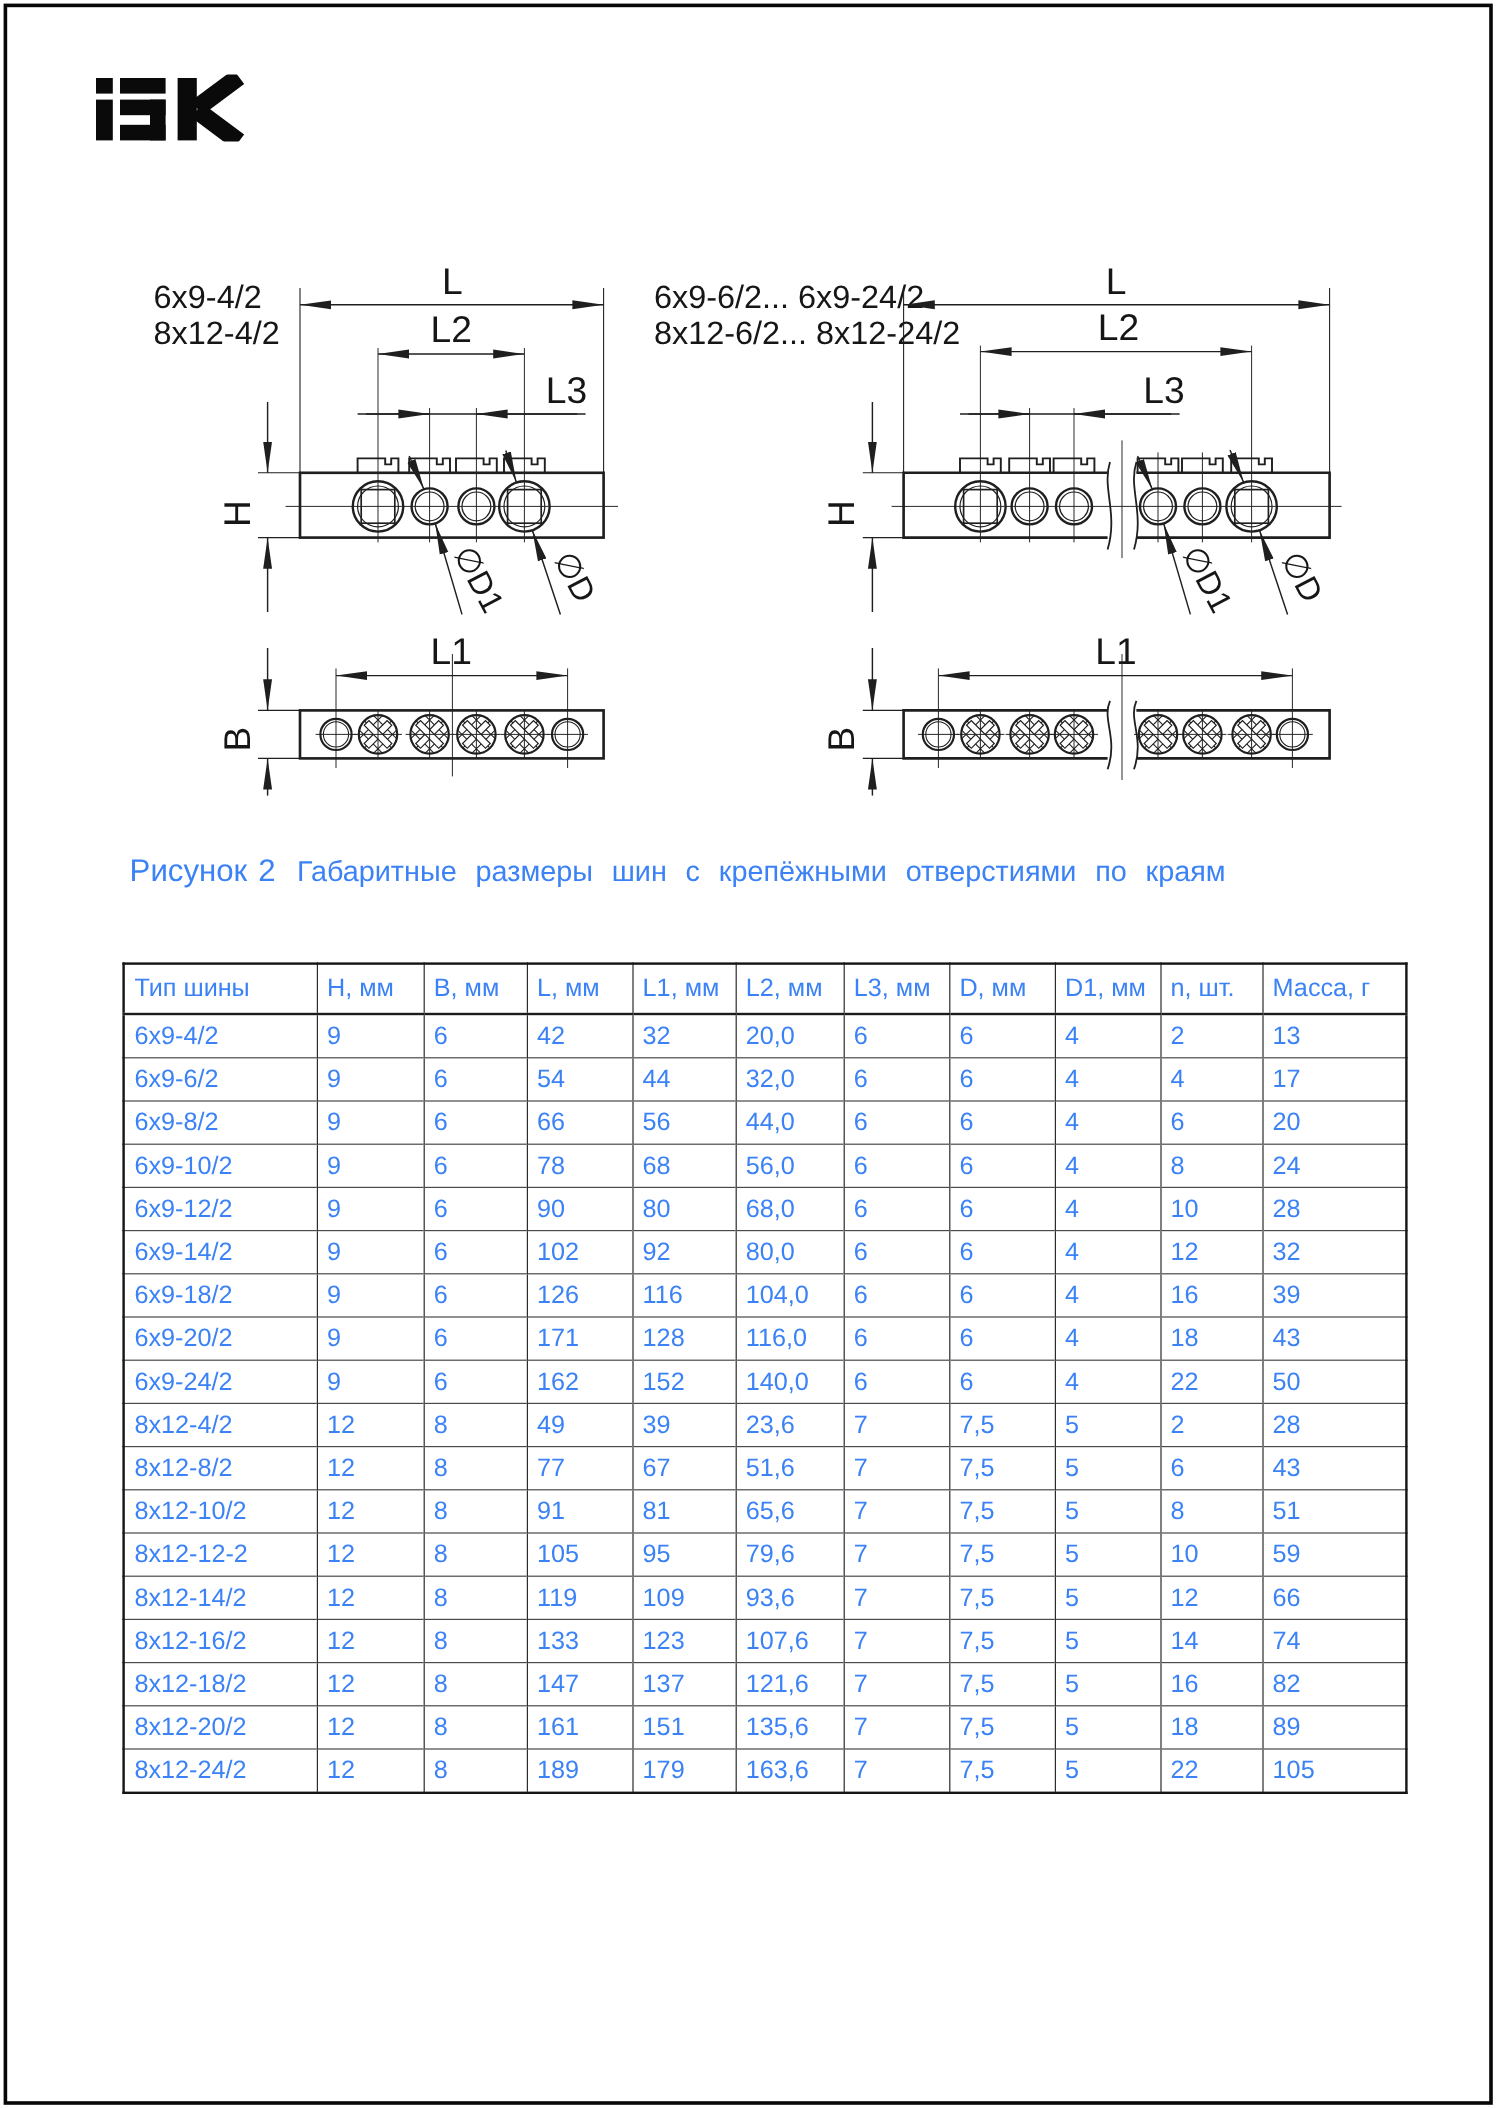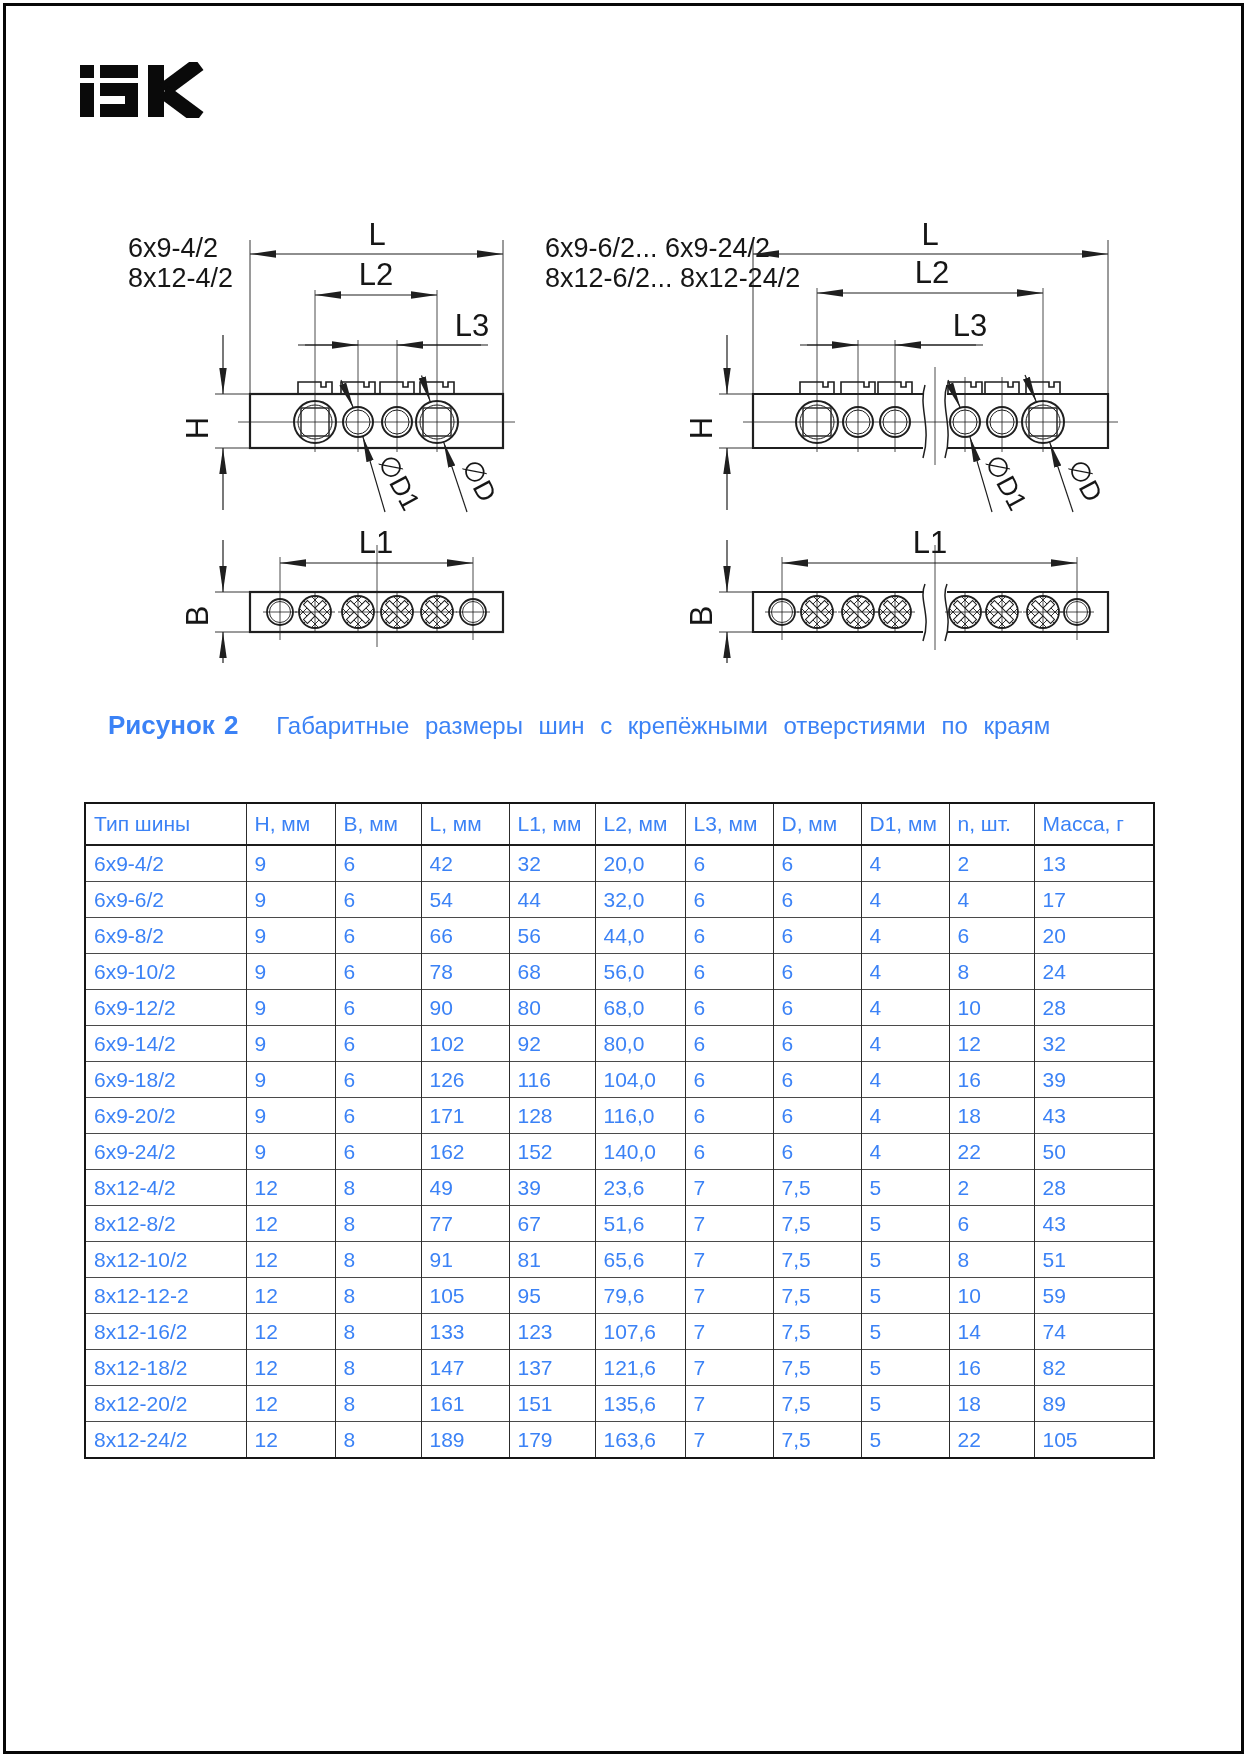--- a/index.html
+++ b/index.html
@@ -15,24 +15,24 @@
   .ol{stroke:#1f1f1f;fill:none;}
   .dim{stroke:#1f1f1f;stroke-width:1.2;fill:none;}
   .thin{stroke:#1f1f1f;stroke-width:0.9;fill:none;}
   .cl{stroke:#1f1f1f;stroke-width:0.8;fill:none;}
   .dimtxt{font-size:31px;}
   .modtxt{font-size:27px;}
   .diatxt{font-size:27px;}
 
   
   #caption{left:108px;top:710px;width:1060px;font-size:24px;word-spacing:9px;white-space:nowrap;}
-  #caption .fig{font-weight:700;font-size:26px;word-spacing:2px;margin-right:22px;}
+  #caption .fig{font-weight:400;font-size:26px;word-spacing:2px;margin-right:2px;}
 
   
-  #spec{left:84px;top:802px;}
+  #spec{left:102px;top:802px;}
   table{table-layout:fixed;width:1069px;border-collapse:collapse;}
   table{border:2px solid #151515;}
   th,td{border-left:1.5px solid #2c2c2c;border-top:1.5px solid #4a4a4a;
         text-align:left;padding:2px 2px 2px 8px;font-size:21px;font-weight:normal;
         white-space:nowrap;overflow:hidden;}
   thead th{height:36px;border-top:none;border-bottom:2px solid #1c1c1c;vertical-align:middle;}
   tbody td{height:31px;vertical-align:middle;}
 </style>
 </head>
 <body>
@@ -447,20 +447,33 @@
             <td>105</td>
             <td>95</td>
             <td>79,6</td>
             <td>7</td>
             <td>7,5</td>
             <td>5</td>
             <td>10</td>
             <td>59</td>
           </tr>
           <tr>
+            <td>8x12-14/2</td>
+            <td>12</td>
+            <td>8</td>
+            <td>119</td>
+            <td>109</td>
+            <td>93,6</td>
+            <td>7</td>
+            <td>7,5</td>
+            <td>5</td>
+            <td>12</td>
+            <td>66</td>
+          </tr>
+          <tr>
             <td>8x12-16/2</td>
             <td>12</td>
             <td>8</td>
             <td>133</td>
             <td>123</td>
             <td>107,6</td>
             <td>7</td>
             <td>7,5</td>
             <td>5</td>
             <td>14</td>

